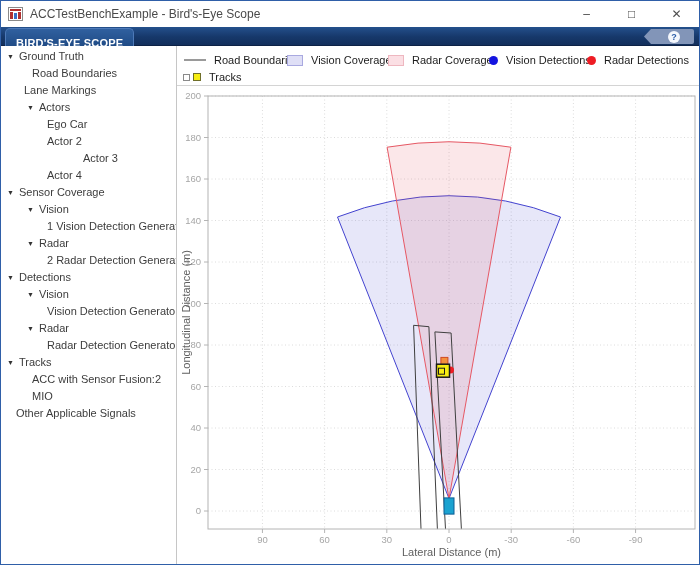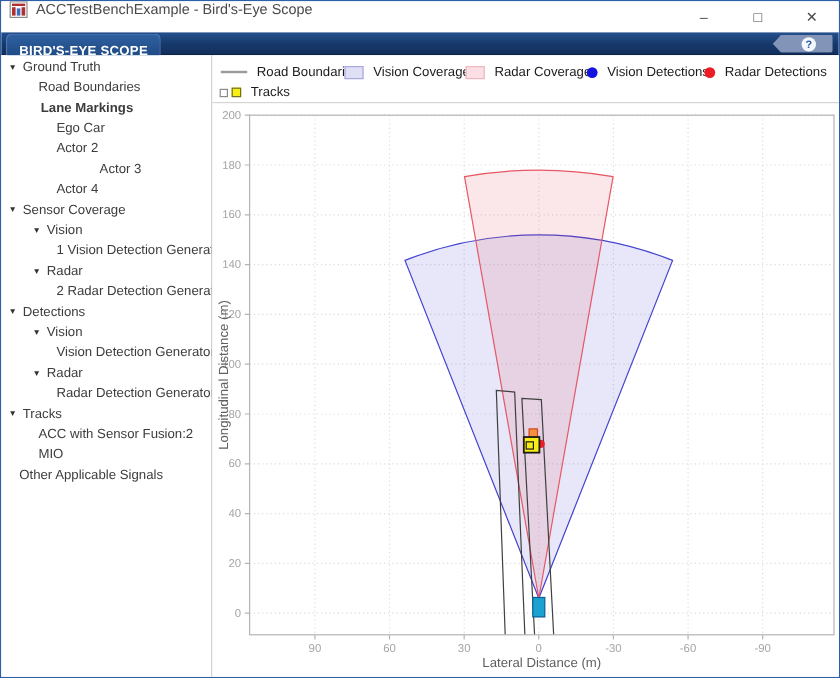--- a/index.html
+++ b/index.html
@@ -4,21 +4,21 @@
 <style>
   * { margin:0; padding:0; box-sizing:border-box; }
   html,body { background:#888; }
   #window {
     position:relative; width:700px; height:565px; background:#fff;
     border:1px solid #2f5fa8; overflow:hidden;
     font-family:"Liberation Sans", sans-serif;
   }
   
   #titlebar { position:absolute; left:0; top:0; width:100%; height:26px;
-    background:#ffffff; display:flex; }
+    background:#ffffff; display:flex; align-items:center; }
   #app-icon { width:15px; height:14px; margin-left:7px; position:relative;
     border:1px solid #8a8a8a; background:#fff; }
   #app-icon .r1{position:absolute;left:1px;top:1px;width:11px;height:2px;background:#b03030;}
   #app-icon .r2{position:absolute;left:1px;top:4px;width:3px;height:7px;background:#b03030;}
   #app-icon .r3{position:absolute;right:1px;top:4px;width:3px;height:7px;background:#b03030;}
   #app-icon .b1{position:absolute;left:5px;top:5px;width:3px;height:6px;background:#3a6fc4;}
   #title-text { margin-left:7px; font-size:12px; color:#4a4a4a; }
   #win-buttons { margin-left:auto; display:flex; height:100%; }
   .win-btn { width:45px; height:100%; display:flex; align-items:center; justify-content:center;
     color:#4c4c4c; font-size:12px; cursor:default; }
@@ -90,21 +90,25 @@
 
   <div id="sidebar">
       <div class="tree-row">
         <span class="tree-arrow" style="left: 6px;">▼</span>
         <span class="tree-label" style="left: 18px;">Ground Truth</span>
       </div>
       <div class="tree-row">
         <span class="tree-label" style="left: 31px;">Road Boundaries</span>
       </div>
       <div class="tree-row">
-        <span class="tree-label" style="left: 33px; font-weight: bold;">Lane Markings</span>
+        <span class="tree-label" style="left: 23px;">Lane Markings</span>
+      </div>
+      <div class="tree-row">
+        <span class="tree-arrow" style="left: 26px;">▼</span>
+        <span class="tree-label" style="left: 38px;">Actors</span>
       </div>
       <div class="tree-row">
         <span class="tree-label" style="left: 46px; text-align: center;">Ego Car</span>
       </div>
       <div class="tree-row">
         <span class="tree-label" style="left: 46px;">Actor 2</span>
       </div>
       <div class="tree-row">
         <span class="tree-label" style="left: 46px; margin-left: 36px;">Actor 3</span>
       </div>

